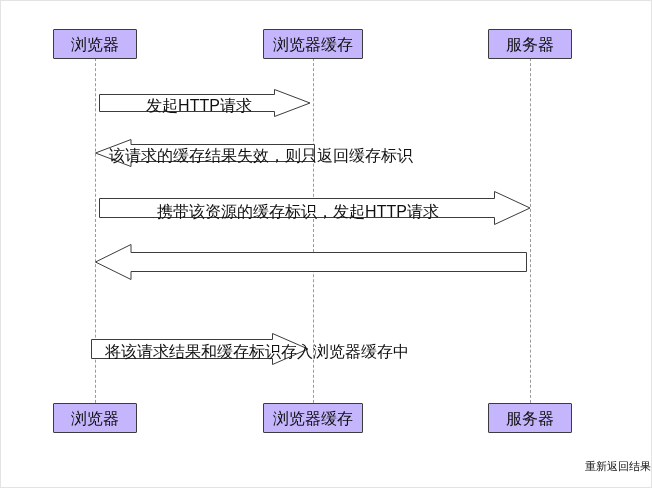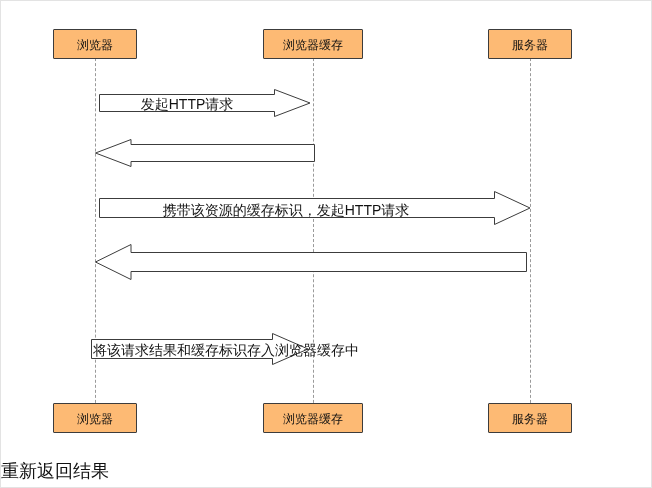--- a/index.html
+++ b/index.html
@@ -24,46 +24,47 @@
   .lifeline {
     position: absolute;
     top: 0;
     width: 0;
     border-left: 1px dashed #9a9a9a;
   }
   .actor-box {
     position: absolute;
     box-sizing: border-box;
     border: 1px solid #3c3c3c;
-    background: #fdba74;
+    background: #c4b5fd;
     color: #111111;
-    font-size: 12px;
+    font-size: 16px;
     line-height: 30px;
     text-align: center;
     height: 30px;
     border-radius: 1px;
   }
   .arrow-wrap {
     position: absolute;
   }
   .arrow-wrap svg {
     display: block;
   }
   .arrow-label {
     position: absolute;
-    font-size: 14px;
+    font-size: 16px;
     color: #111111;
     white-space: nowrap;
     text-align: center;
+    padding-left: 12px;
   }
   .caption {
     position: absolute;
-    font-size: 18px;
+    font-size: 11px;
     color: #111111;
-    text-align: left;
+    text-align: right;
     width: 100%;
     left: 0;
   }
 </style>
 </head>
 <body>
 
 <div id="canvas">
 
   <div class="lifeline" style="left:94px; top:42px; height:375px;"></div>
@@ -85,20 +86,21 @@
       <polygon points="0.5,5.5 175.5,5.5 175.5,0.5 211,14 175.5,27.5 175.5,22.5 0.5,22.5" fill="#ffffff" stroke="#3c3c3c" stroke-width="1"></polygon>
     </svg>
   </div>
   <div class="arrow-label" style="left:98px; top:95px; width:176px;">发起HTTP请求</div>
 
   <div class="arrow-wrap" style="left:94px; top:138px;">
     <svg width="220" height="28" viewBox="0 0 220 28">
       <polygon points="219.5,5.5 36,5.5 36,0.5 0.5,14 36,27.5 36,22.5 219.5,22.5" fill="#ffffff" stroke="#3c3c3c" stroke-width="1"></polygon>
     </svg>
   </div>
+  <div class="arrow-label" style="left:96px; top:145px; width:216px;">该请求的缓存结果失效，则只返回缓存标识</div>
 
   <div class="arrow-wrap" style="left:98px; top:190px;">
     <svg width="432" height="34" viewBox="0 0 432 34">
       <polygon points="0.5,7.5 395.5,7.5 395.5,0.5 431,17 395.5,33.5 395.5,26.5 0.5,26.5" fill="#ffffff" stroke="#3c3c3c" stroke-width="1"></polygon>
     </svg>
   </div>
   <div class="arrow-label" style="left:88px; top:201px; width:394px;">携带该资源的缓存标识，发起HTTP请求</div>
 
   <div class="arrow-wrap" style="left:94px; top:243px;">
     <svg width="432" height="36" viewBox="0 0 432 36">

